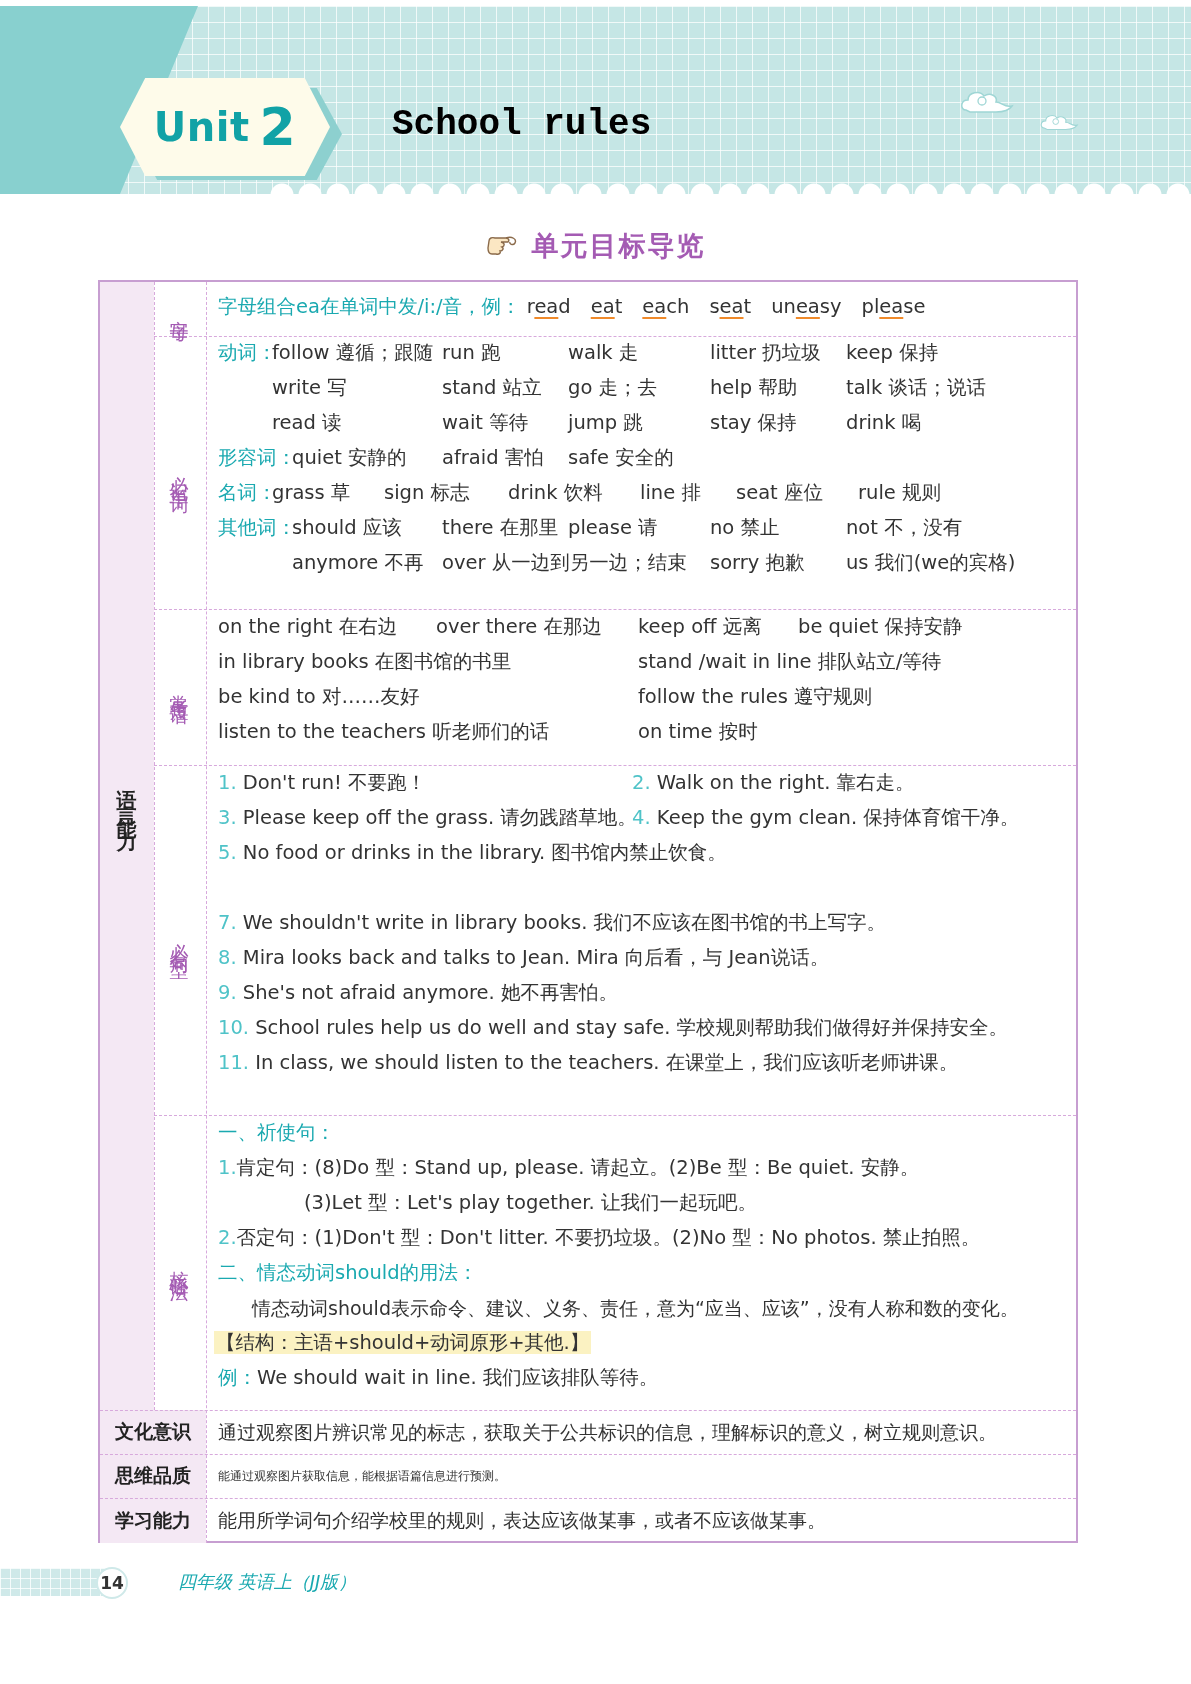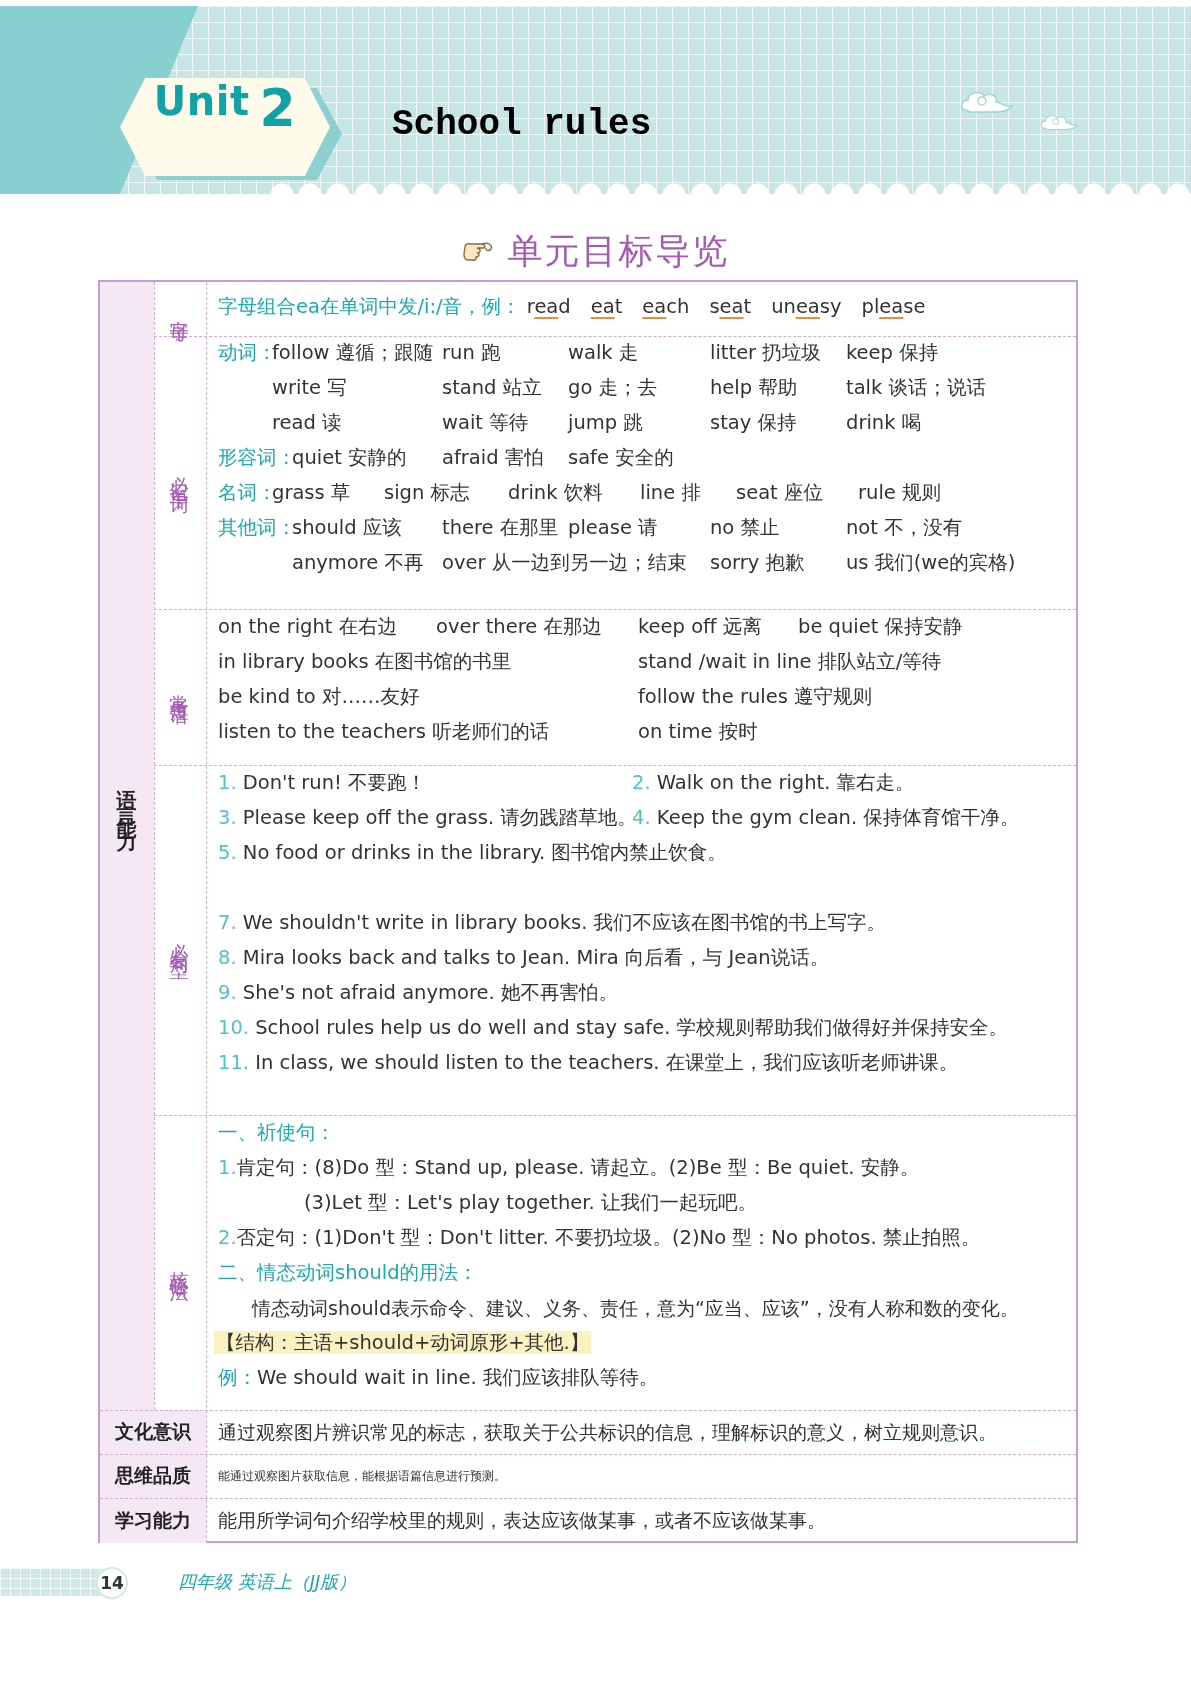--- a/index.html
+++ b/index.html
@@ -31,36 +31,36 @@
 
   .unit-badge-shadow {
     position: absolute; left: 132px; top: 88px; width: 210px; height: 92px;
     background: #8dd0cf;
     clip-path: polygon(12% 0, 88% 0, 100% 50%, 88% 100%, 12% 100%, 0 50%);
   }
   .unit-badge {
     position: absolute; left: 120px; top: 78px; width: 210px; height: 98px;
     background: #fefbea;
     clip-path: polygon(12% 0, 88% 0, 100% 50%, 88% 100%, 12% 100%, 0 50%);
-    display: flex; align-items: flex-start; justify-content: center;
+    display: flex; align-items: center; justify-content: center;
   }
   .unit-label { font-family: "DejaVu Sans", sans-serif; font-weight: bold; color: #11a2a6; font-size: 40px; letter-spacing: 0.5px; }
   .unit-num { font-size: 52px; margin-left: 10px; }
   .unit-title {
     position: absolute; left: 392px; top: 104px;
     font-family: Liberation Mono, monospace; font-weight: bold; color: #000000; font-size: 36px;
   }
   .cloud { position: absolute; }
 
   
   .section-heading {
     position: absolute; left: 0; right: 0; top: 228px; text-align: center;
     display: flex; justify-content: center; align-items: center; gap: 12px;
   }
-  .section-heading .title { color: #a45bb3; font-size: 35px; font-weight: normal; letter-spacing: 2px; }
+  .section-heading .title { color: #a45bb3; font-size: 27px; font-weight: bold; letter-spacing: 2px; }
 
   
   .table {
     position: absolute; left: 98px; top: 280px; width: 980px; height: 1263px;
     border: 2px solid #c79ed1;
   }
   .dash-h { position: absolute; height: 0; border-top: 1px dashed #d7a9dc; }
   .dash-v { position: absolute; width: 0; border-left: 1px dashed #d7a9dc; }
   .outer-col {
     position: absolute; left: 0; top: 0; width: 54px; height: 1128px; background: #f4e8f4;

